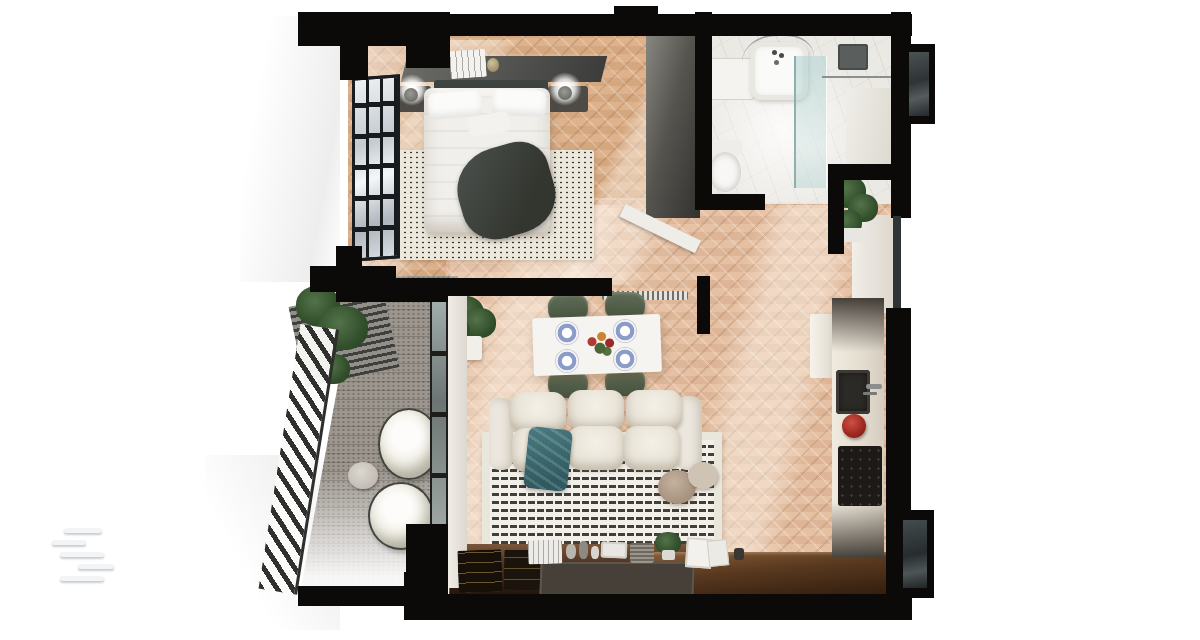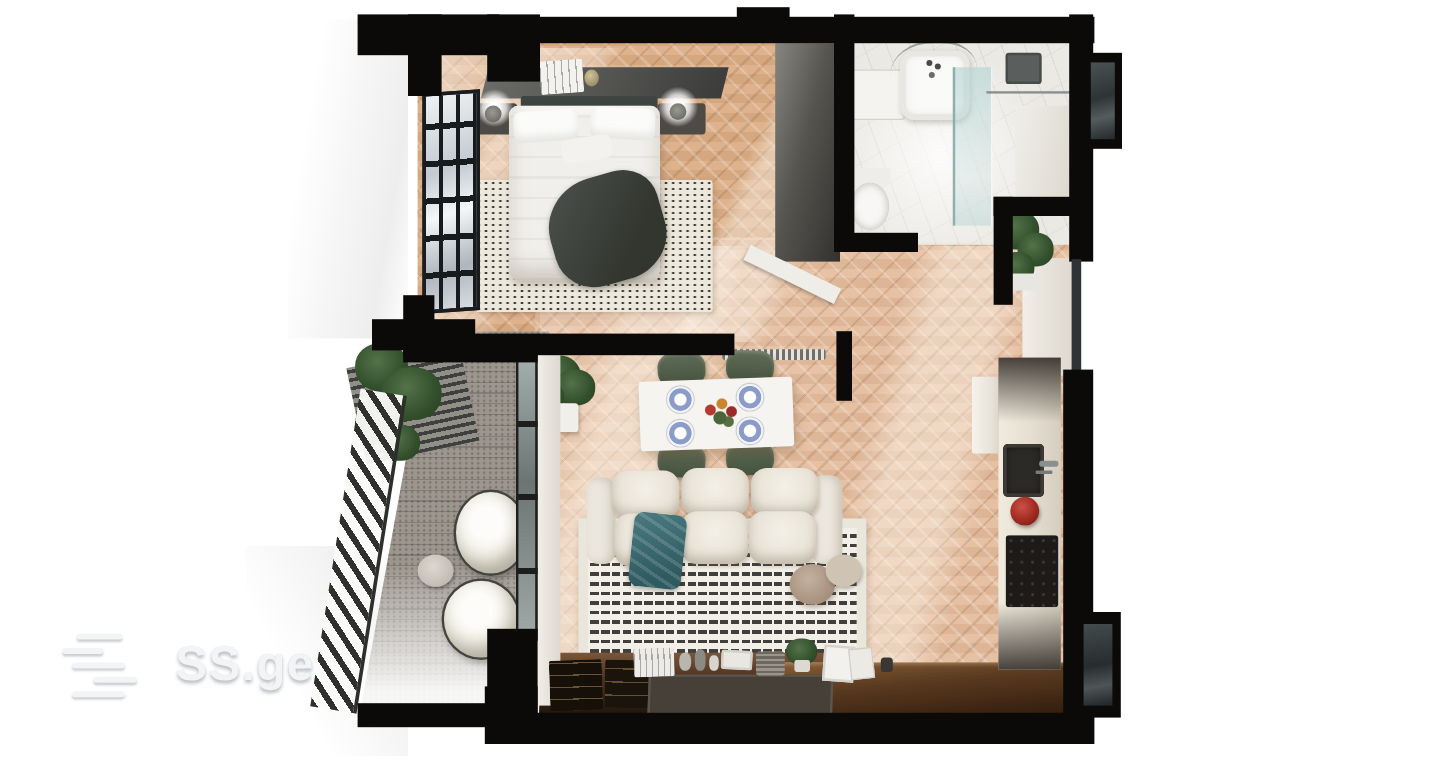--- a/index.html
+++ b/index.html
@@ -376,16 +376,15 @@
   </div>
 
   <div class="e z9 wm">
     <div class="wm-bars">
       <i></i>
       <i></i>
       <i></i>
       <i></i>
       <i></i>
     </div>
-    <div class="wm-text">SS.ge</div>
   </div>
 
 </div>
 
 </body></html>

